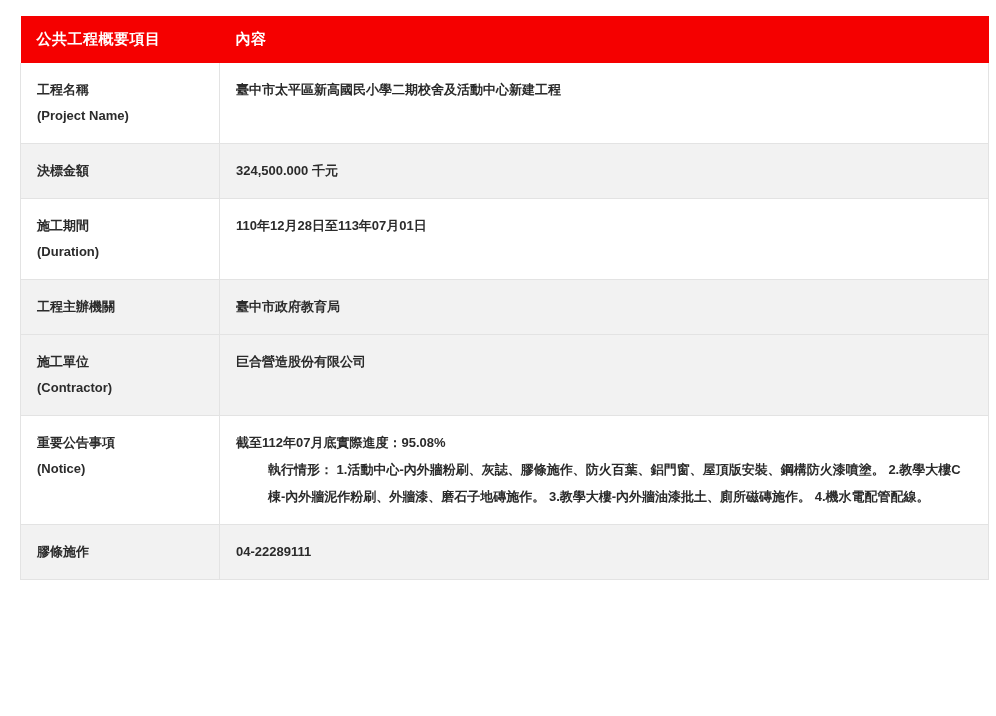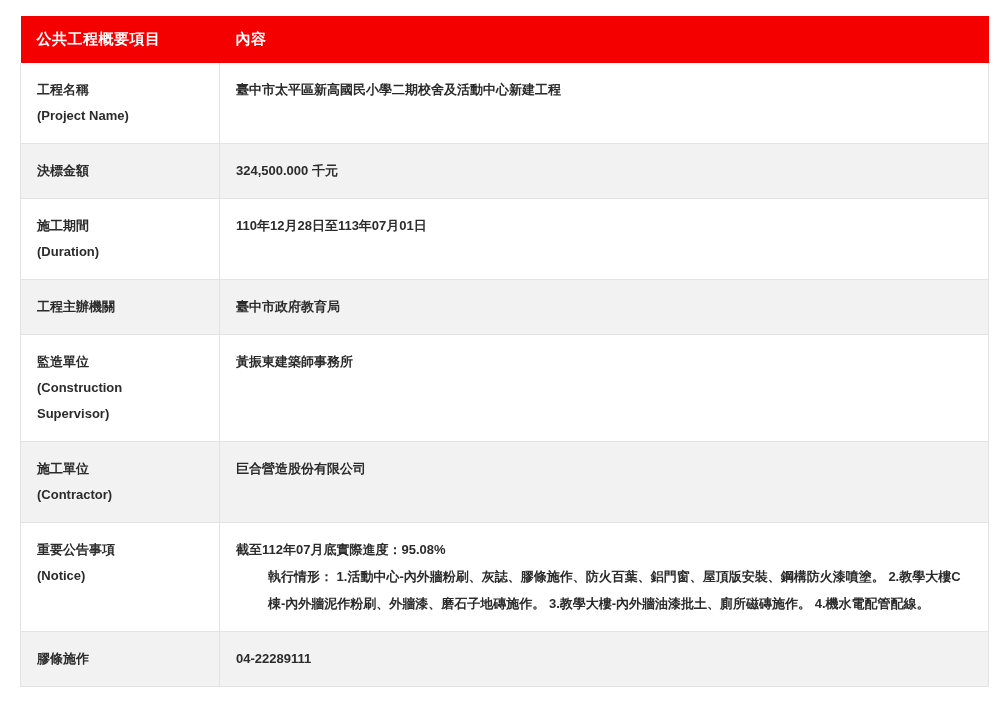--- a/index.html
+++ b/index.html
@@ -128,30 +128,20 @@
 
       <tr class="odd">
         <td class="label">
           <span class="label-line">工程主辦機關</span>
         </td>
         <td class="value">
           <span class="value-line">臺中市政府教育局</span>
         </td>
       </tr>
 
-      <tr class="even">
-        <td class="label">
-          <span class="label-line">監造單位</span>
-          <span class="label-line">(Construction</span>
-          <span class="label-line">Supervisor)</span>
-        </td>
-        <td class="value pad-tall-2">
-          <span class="value-line">黃振東建築師事務所</span>
-        </td>
-      </tr>
 
       <tr class="odd">
         <td class="label">
           <span class="label-line">施工單位</span>
           <span class="label-line">(Contractor)</span>
         </td>
         <td class="value pad-tall-1">
           <span class="value-line">巨合營造股份有限公司</span>
         </td>
       </tr>

